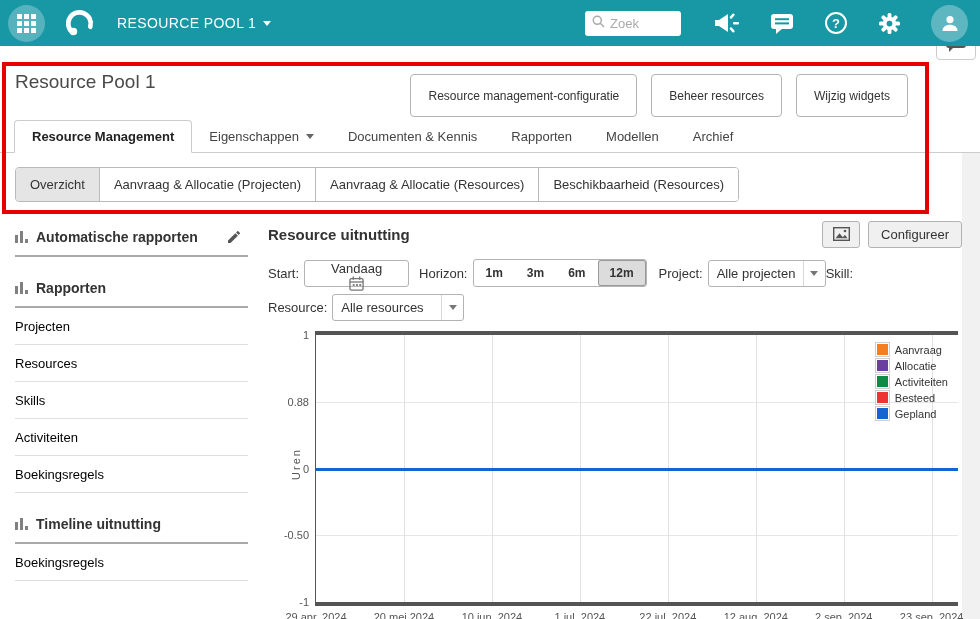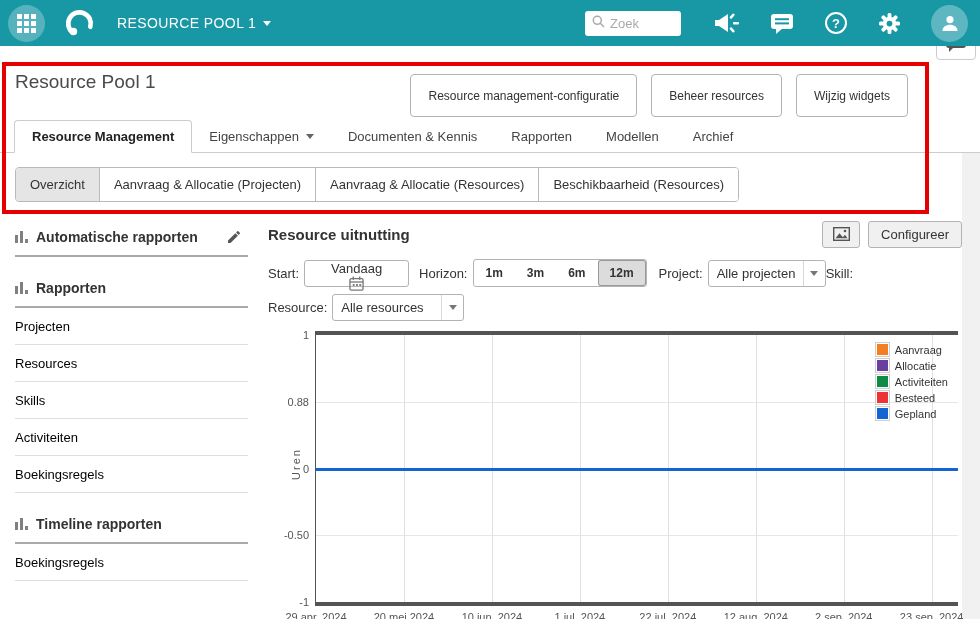--- a/index.html
+++ b/index.html
@@ -273,21 +273,21 @@
       <div class="sb-item">Activiteiten</div>
       <div class="sb-item">Boekingsregels</div>
     </div>
     <div class="sb-section">
       <div class="sb-head">
         <span class="bars">
           <i></i>
           <i></i>
           <i></i>
         </span>
-        <span>Timeline rapporten</span>
+        <span>Timeline uitnutting</span>
       </div>
       <div class="sb-item">Boekingsregels</div>
     </div>
   </div>
 
 <div class="main">
   <div class="widget-head">
     <span class="widget-title">Resource uitnutting</span>
     <div class="img-btn">
       <svg width="17" height="14" viewBox="0 0 17 14">

